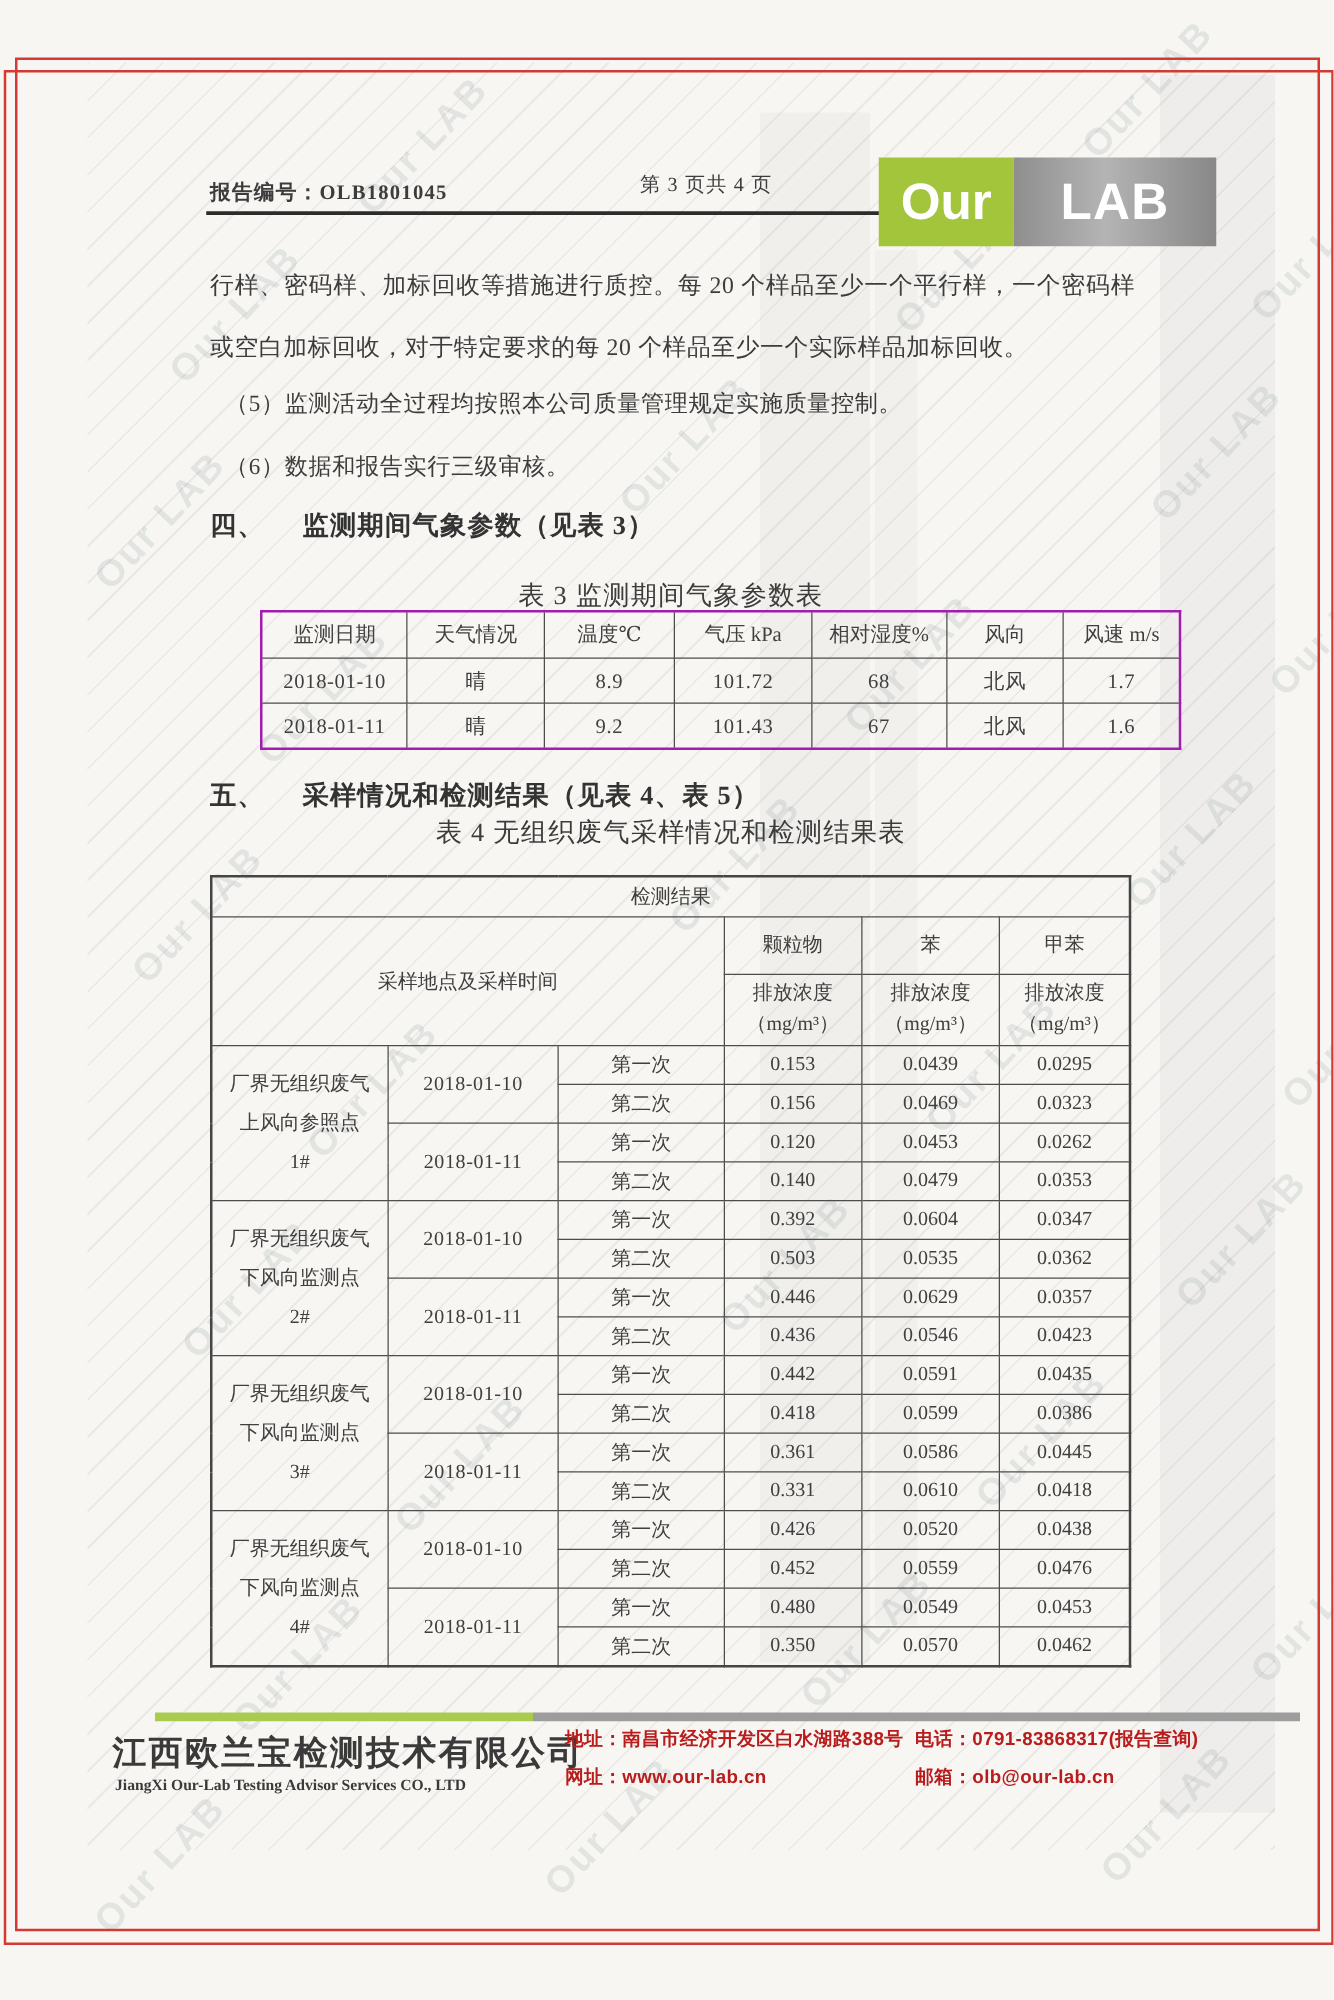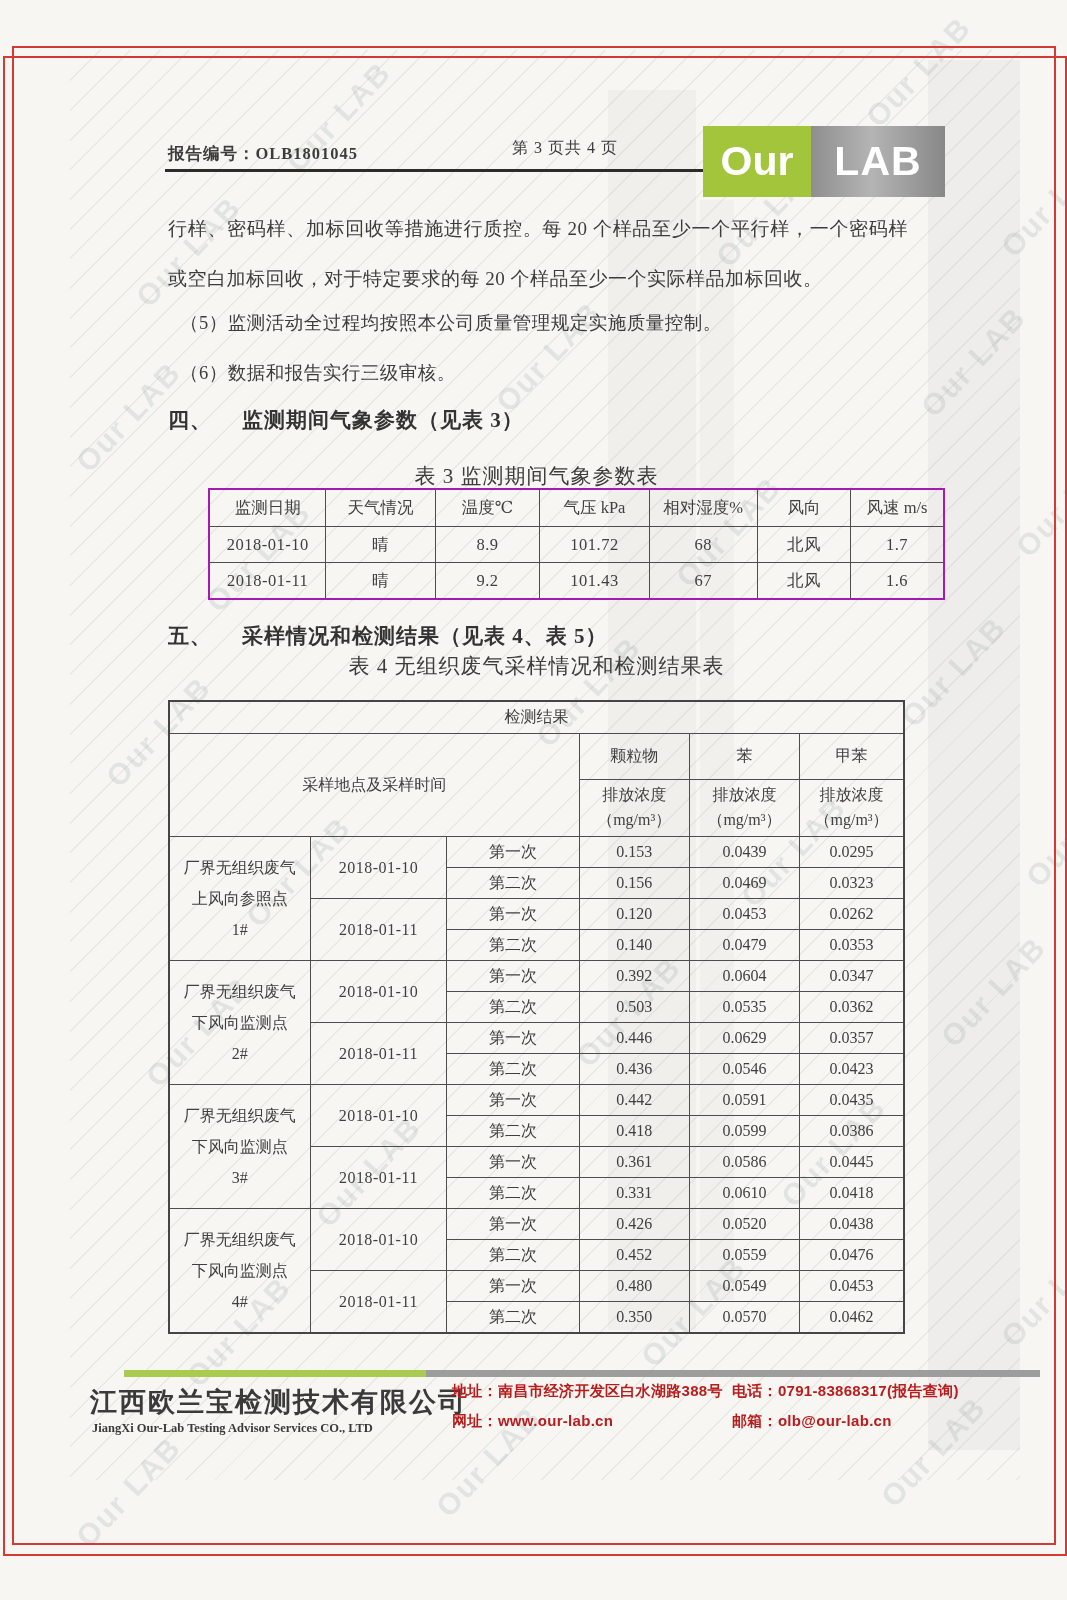--- a/index.html
+++ b/index.html
@@ -34,21 +34,21 @@
   .frame.inner{left:12px;top:46px;width:1040px;height:1495px;}
   
   .content{position:absolute;inset:0;z-index:2;}
   .abs{position:absolute;}
   .report-no{left:168px;top:143px;font-size:16.5px;letter-spacing:1px;font-weight:bold;}
   .page-ind{left:512px;top:138px;font-size:16px;letter-spacing:1px;}
   .hrule{left:165px;top:169px;width:542px;height:3px;background:#2c2c2c;}
   
   .logo{left:703px;top:126px;height:71px;display:flex;font-family:"Liberation Sans","DejaVu Sans",sans-serif;font-weight:bold;}
   .logo .our{width:108px;background:#a3c53c;color:#fff;display:flex;align-items:center;justify-content:center;font-size:41px;}
-  .logo .lab{width:134px;background:linear-gradient(90deg,#8e8e8e,#b4b4b4 45%,#888888);color:#fff;display:flex;align-items:center;justify-content:center;font-size:41px;letter-spacing:1px;}
+  .logo .lab{width:162px;background:linear-gradient(90deg,#8e8e8e,#b4b4b4 45%,#888888);color:#fff;display:flex;align-items:center;justify-content:center;font-size:41px;letter-spacing:1px;}
   
   .para{left:168px;top:204px;width:740px;font-size:19px;line-height:50px;text-align:justify;letter-spacing:0.5px;}
   .line5{left:180px;top:310px;font-size:18.5px;letter-spacing:0.5px;}
   .line6{left:180px;top:360px;font-size:18.5px;letter-spacing:0.5px;}
   .heading{font-size:21px;font-weight:bold;letter-spacing:1px;color:#333;}
   .h4{left:168px;top:406px;}
   .h5{left:168px;top:622px;}
   .heading .ht{margin-left:30px;}
   .caption{left:168px;width:737px;text-align:center;font-size:21px;letter-spacing:1px;}
   .cap3{top:462px;}

